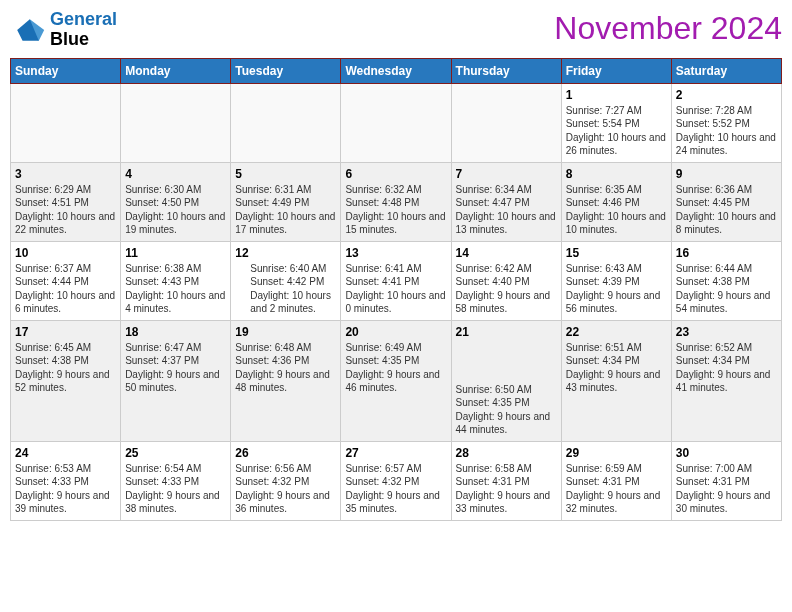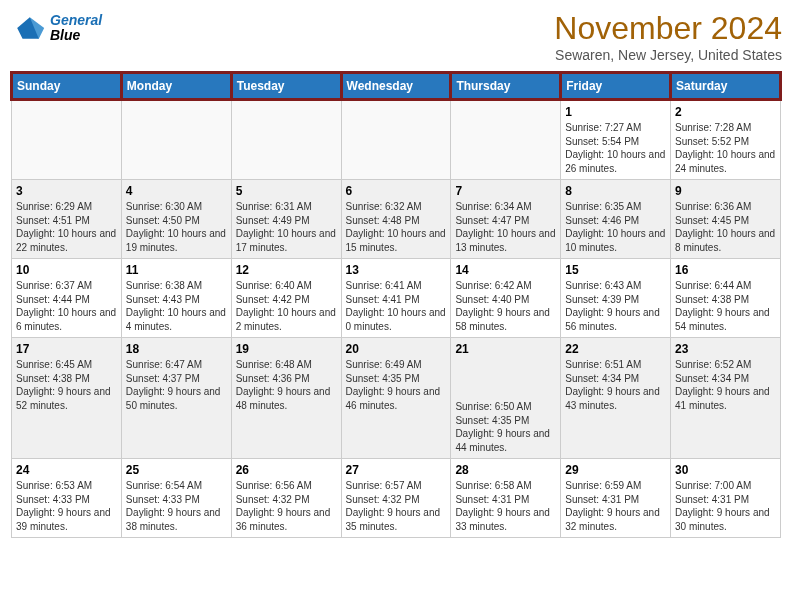--- a/index.html
+++ b/index.html
@@ -15,55 +15,54 @@
       justify-content: space-between;
       align-items: flex-start;
       margin-bottom: 8px;
     }
     .logo {
       display: flex;
       align-items: center;
       gap: 4px;
     }
     .logo-text {
-      font-size: 14px;
+      font-size: 18px;
       font-weight: bold;
       line-height: 1.1;
-      font-style: italic;
     }
     .logo-text span { color: #1a6fb5; }
     .logo-text .blue-line { color: #000000; }
     .logo-icon {
       width: 36px;
       height: 36px;
     }
     .title-block { text-align: right; }
     .title-block h1 {
       font-size: 32px;
       font-weight: normal;
-      color: #a16207;
+      color: #a21caf;
     }
     .title-block h2 {
       font-size: 14px;
       font-weight: normal;
       color: #555;
     }
     table {
       width: 100%;
       border-collapse: collapse;
       font-size: 11px;
     }
     thead tr th {
       background: #2878be;
       color: #fff;
       padding: 5px 4px;
       text-align: left;
       font-size: 12px;
       font-weight: bold;
-      border: 3px solid #7f1d1d;
+      border: 1px solid #7f1d1d;
     }
     tbody tr td {
       border: 1px solid #ccc;
       vertical-align: top;
       padding: 4px;
       min-height: 70px;
       width: calc(100% / 7);
     }
     tbody tr td.empty {
       background: #f9f9f9;
@@ -93,21 +92,20 @@
       <polygon points="22,8 38,20 32,32 22,28" fill="#4a9ad4"></polygon>
       <polygon points="22,8 32,32 14,32 8,20" fill="#1a6fb5"></polygon>
     </svg>
     <div class="logo-text">
       <span>General</span><br>
       <span class="blue-line">Blue</span>
     </div>
   </div>
   <div class="title-block">
     <h1>November 2024</h1>
-    <h2>Sewaren, New Jersey, United States</h2>
   </div>
 </div>
 
 <table>
   <thead>
     <tr>
     <th>Sunday</th>
         <th>Monday</th>
         <th>Tuesday</th>
         <th>Wednesday</th>
@@ -188,21 +186,21 @@
 Daylight: 10 hours and 6 minutes.</div>
         </td>
         <td>
           <span class="day-num">11</span>
           <div class="day-info" style="white-space: pre-line;">Sunrise: 6:38 AM
 Sunset: 4:43 PM
 Daylight: 10 hours and 4 minutes.</div>
         </td>
         <td>
           <span class="day-num">12</span>
-          <div class="day-info" style="white-space: pre-line;">Sunrise: 6:40 AM
+          <div class="day-info" style="white-space: pre-line; margin-left: 15px;">Sunrise: 6:40 AM
 Sunset: 4:42 PM
 Daylight: 10 hours and 2 minutes.</div>
         </td>
         <td>
           <span class="day-num">13</span>
           <div class="day-info" style="white-space: pre-line;">Sunrise: 6:41 AM
 Sunset: 4:41 PM
 Daylight: 10 hours and 0 minutes.</div>
         </td>
         <td>

